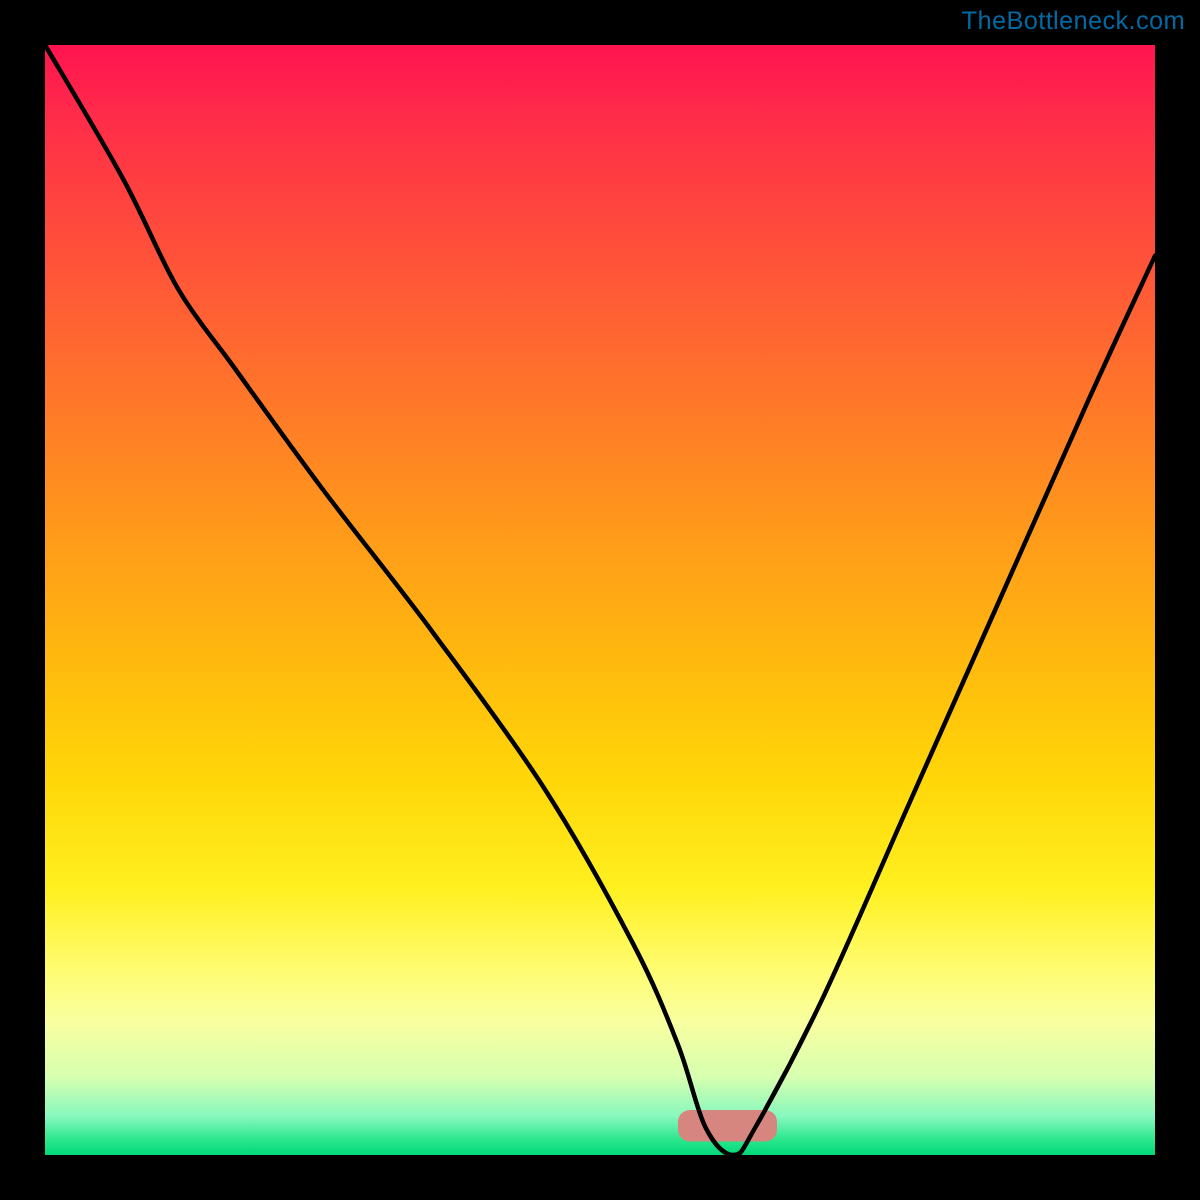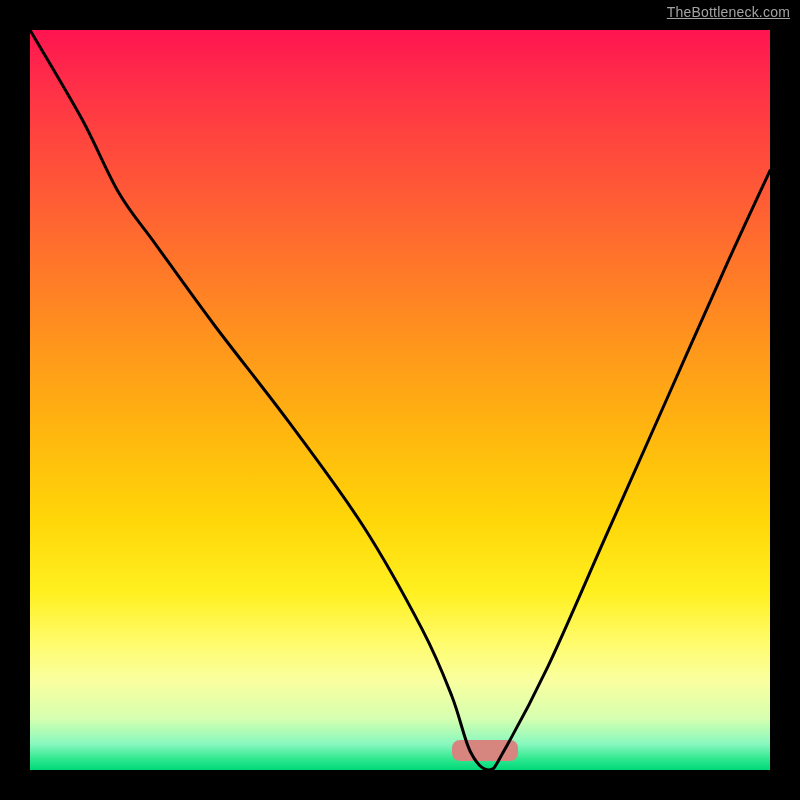--- a/index.html
+++ b/index.html
@@ -50,25 +50,24 @@
     position: absolute;
     top: 0; left: 0;
     width: 740px;
     height: 740px;
     overflow: visible;
   }
   .watermark {
     position: absolute;
     top: 4px;
     right: 10px;
-    color: #a3a3a3;
-    font-size: 14px;
+    color: #0369a1;
+    font-size: 17px;
     font-weight: 500;
     letter-spacing: 0.2px;
-    text-decoration: underline;
   }
 </style>
 </head>
 <body>
 
 <div class="frame">
   <div class="watermark">TheBottleneck.com</div>
   <div class="plot">
     <div class="marker" id="marker" style="left: 421.8px; top: 710.4px; width: 66.6px; height: 20.72px;"></div>
     <svg class="curve" viewBox="0 0 740 740" preserveAspectRatio="none">

